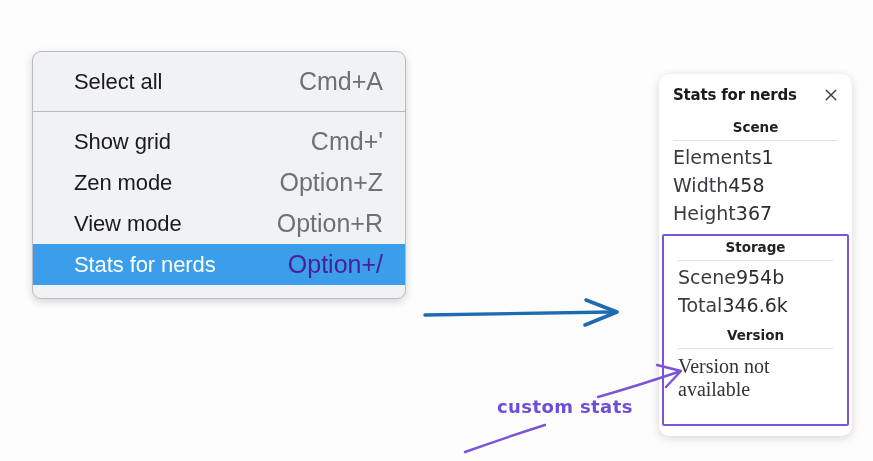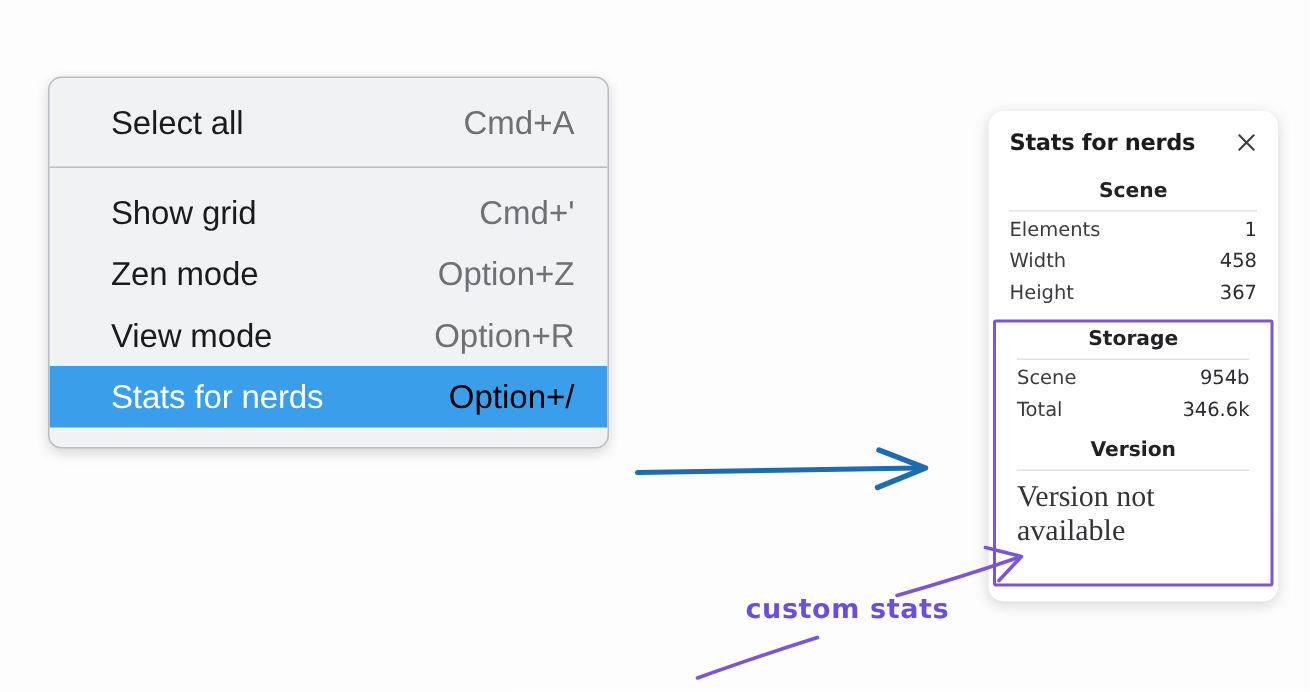--- a/index.html
+++ b/index.html
@@ -41,32 +41,32 @@
     box-sizing: border-box;
     cursor: default;
   }
   .menu-item .label {
     font-size: 22px;
     color: #1b1b1d;
     letter-spacing: -0.1px;
     white-space: nowrap;
   }
   .menu-item .shortcut {
-    font-size: 22px;
+    font-size: 25px;
     color: #6f7074;
     white-space: nowrap;
   }
   .menu-item.selected {
     background: #3b9eea;
   }
   .menu-item.selected .label {
     color: #ffffff;
   }
   .menu-item.selected .shortcut {
-    color: #000000;
+    color: #4c1d95;
   }
   .menu-separator {
     height: 1px;
     background: #b9bcc2;
     margin: 9px 0 0 0;
   }
   .menu-group-pad { height: 9px; }
 
   
   #stats-panel {
@@ -109,24 +109,24 @@
     color: #222226;
     padding: 3px 0 5px 0;
   }
   .hr {
     height: 1px;
     background: #e2e2e6;
     margin: 0 14px 2px 14px;
   }
   .stat-row {
     display: flex;
-    justify-content: space-between;
+    justify-content: flex-start;
     align-items: baseline;
     padding: 3px 14px 3px 14px;
-    font-size: 13px;
+    font-size: 19px;
     color: #333338;
   }
   .stat-row .k { color: #3b3b40; }
   .stat-row .v { color: #2c2c31; }
 
   .full-row {
     padding: 4px 14px 3px 14px;
     font-size: 20px;
     color: #333338;
     font-family: Liberation Serif, serif;

